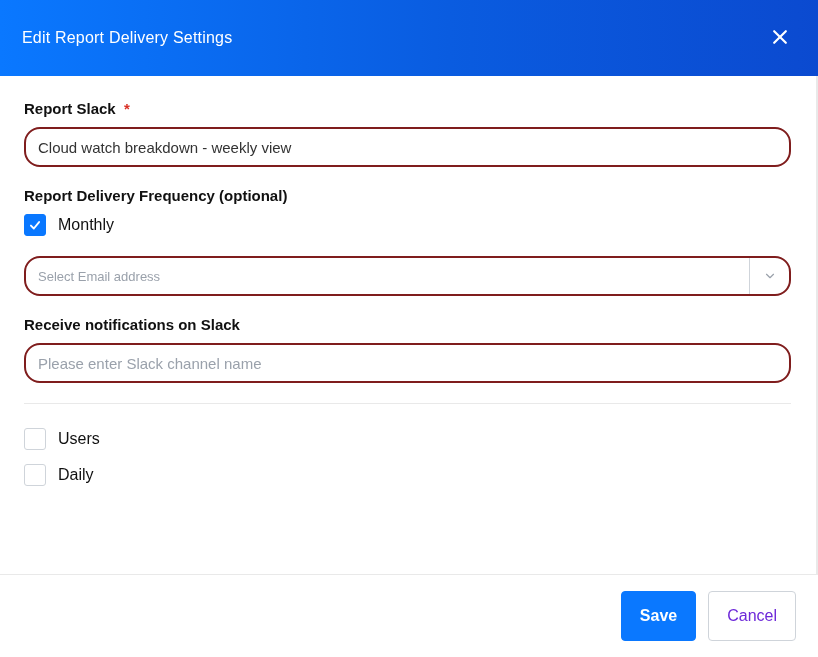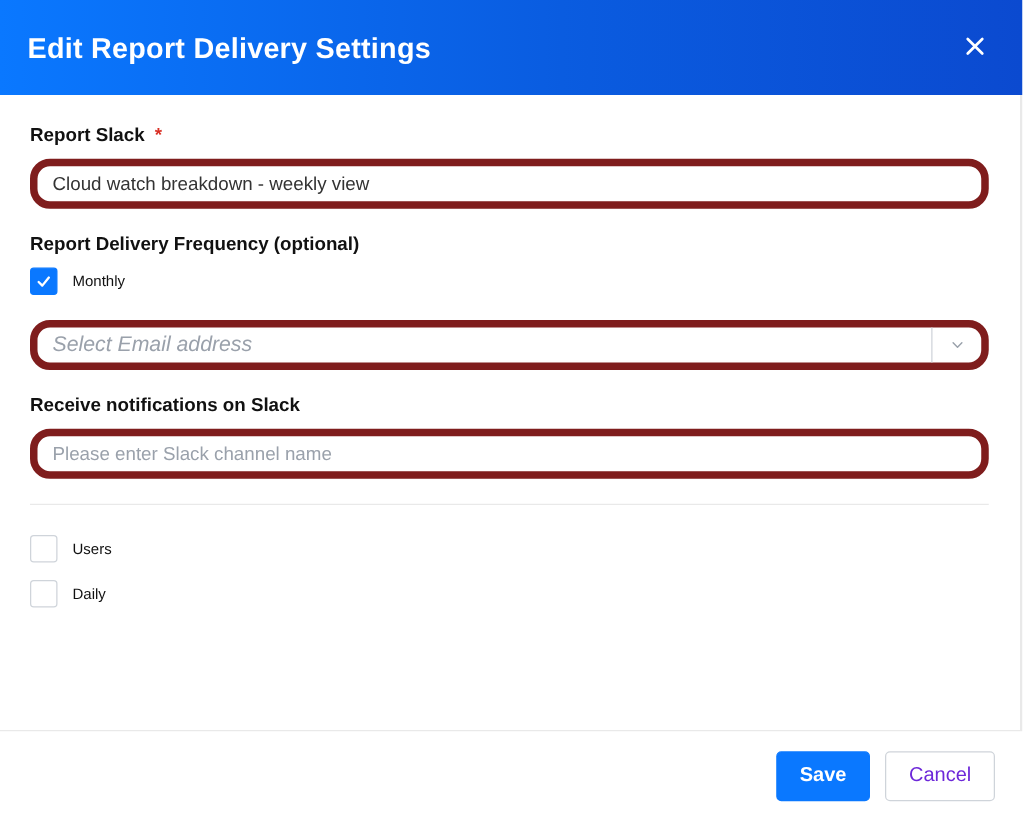--- a/index.html
+++ b/index.html
@@ -20,22 +20,22 @@
     }
     .dialog-header {
       background: linear-gradient(90deg, #0a78ff 0%, #0a5ce0 55%, #0b4ad0 100%);
       color: #fff;
       display: flex;
       align-items: center;
       justify-content: space-between;
       padding: 22px 22px 22px 22px;
     }
     .dialog-title {
-      font-size: 23px;
-      font-weight: 700;
+      font-size: 16px;
+      font-weight: 400;
       letter-spacing: .2px;
     }
     .close-btn {
       width: 32px;
       height: 32px;
       background: transparent;
       border: none;
       color: #fff;
       cursor: pointer;
       display: flex;
@@ -60,21 +60,21 @@
       font-weight: 700;
       color: #111;
       display: block;
       margin-bottom: 10px;
     }
     .req { color: #d93025; font-weight: 700; margin-left: 4px; }
 
     .text-input, .select-box, .slack-input {
       width: 100%;
       height: 40px;
-      border: 6px solid #7f1d1d;
+      border: 2px solid #7f1d1d;
       border-radius: 16px;
       padding: 0 12px;
       font-size: 15px;
       color: #333;
       outline: none;
       background: #fff;
     }
     .text-input::placeholder, .slack-input::placeholder { color: #9aa1ab; }
 
     .group { margin-bottom: 20px; }
@@ -96,31 +96,31 @@
       justify-content: center;
       cursor: pointer;
       flex-shrink: 0;
     }
     .check.checked {
       background: #0a78ff;
       border-color: #0a78ff;
     }
     .check.checked svg { display: block; }
     .check svg { display: none; width: 14px; height: 14px; color: #fff; }
-    .check-label { font-size: 12px; color: #111; }
+    .check-label { font-size: 16px; color: #111; }
 
     .select-box {
       display: flex;
       align-items: center;
       justify-content: space-between;
       cursor: pointer;
       color: #9aa1ab;
       padding: 0 0 0 12px;
     }
-    .select-placeholder { font-size: 17px; font-style: italic; }
+    .select-placeholder { font-size: 13px; }
     .select-caret {
       border-left: 1px solid #cfd4da;
       height: 100%;
       width: 40px;
       display: flex;
       align-items: center;
       justify-content: center;
     }
     .select-caret svg { width: 14px; height: 14px; color: #9aa1ab; }
 
@@ -132,21 +132,21 @@
 
     .dialog-footer {
       border-top: 1px solid #e9e9e9;
       padding: 16px 22px;
       display: flex;
       justify-content: flex-end;
       gap: 12px;
       background: #fff;
     }
     .btn {
-      height: 40px;
+      height: 50px;
       padding: 0 18px;
       border-radius: 4px;
       font-size: 16px;
       font-weight: 600;
       cursor: pointer;
       border: 1px solid transparent;
     }
     .btn-primary {
       background: #0a78ff;
       color: #fff;

